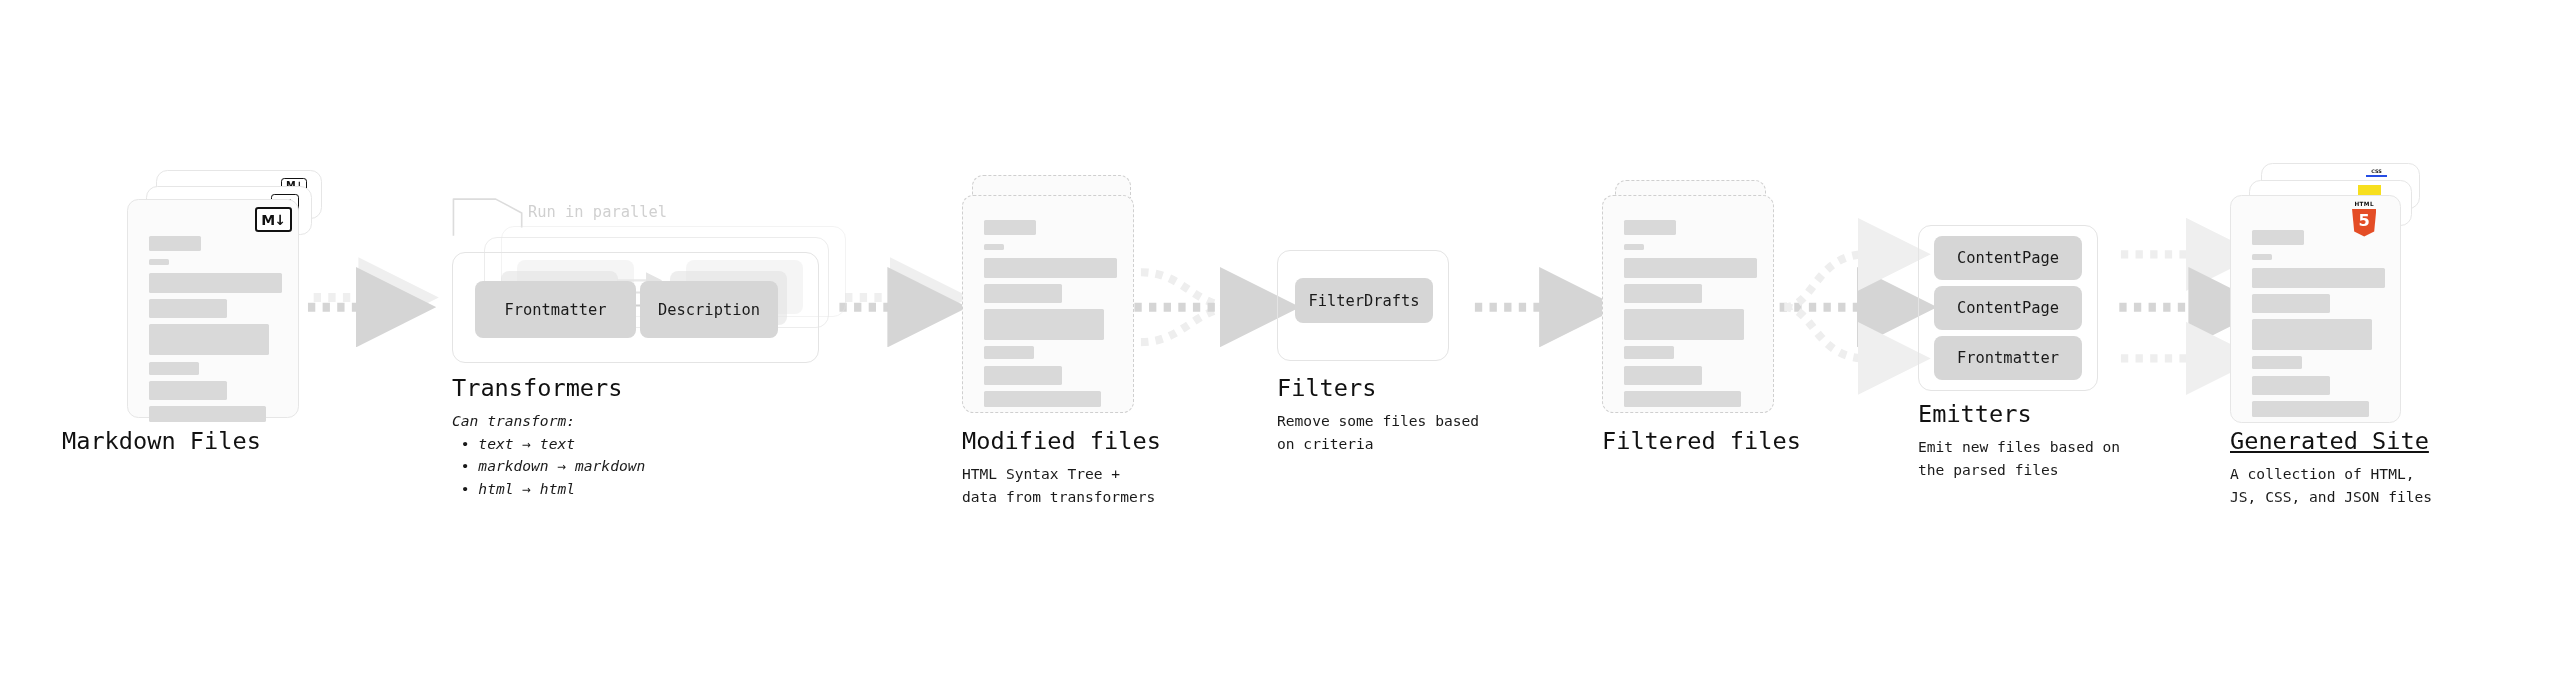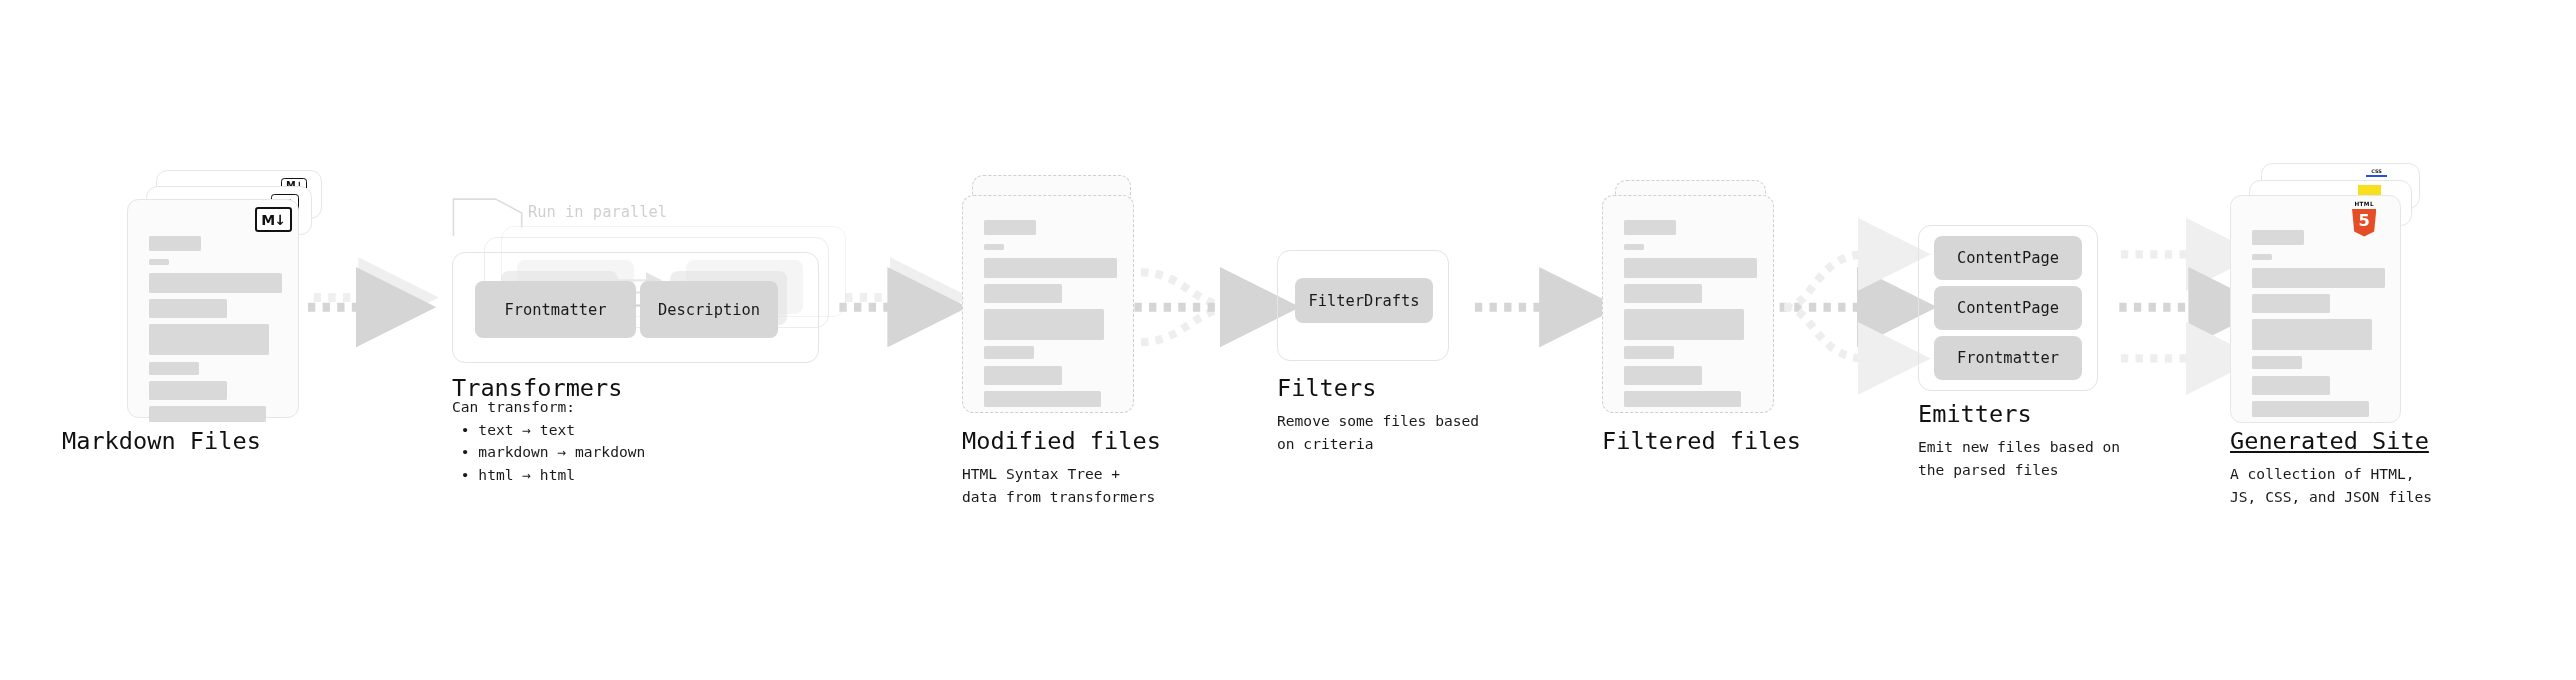--- a/index.html
+++ b/index.html
@@ -174,21 +174,21 @@
 
     <div class="pill faded2" style="left:517px;top:260px;width:117px;height:54px;"></div>
     <div class="pill faded1" style="left:501px;top:271px;width:117px;height:54px;"></div>
     <div class="pill" style="left:475px;top:281px;width:161px;height:57px;">Frontmatter</div>
 
     <div class="pill faded2" style="left:686px;top:260px;width:117px;height:54px;"></div>
     <div class="pill faded1" style="left:670px;top:271px;width:117px;height:54px;"></div>
     <div class="pill" style="left:640px;top:281px;width:138px;height:57px;">Description</div>
 
     <div class="title" style="left:452px;top:374px;">Transformers</div>
-    <div class="desc" style="left:452px;top:396px;">Can transform:
+    <div class="desc" style="left:452px;top:410px;font-style:italic;">Can transform:
  • text → text
  • markdown → markdown
  • html → html</div>
   </div>
 
   <div class="node">
     <div class="card dashed" style="left:972px;top:175px;width:159px;height:46px;"></div>
     <div class="card dashed" style="left:962px;top:195px;width:172px;height:218px;">
       <div class="bar" style="left:21px;top:24.4px;width:52px;height:14.6px;"></div>
       <div class="bar" style="left:21px;top:48px;width:19.5px;height:5.7px;"></div>

